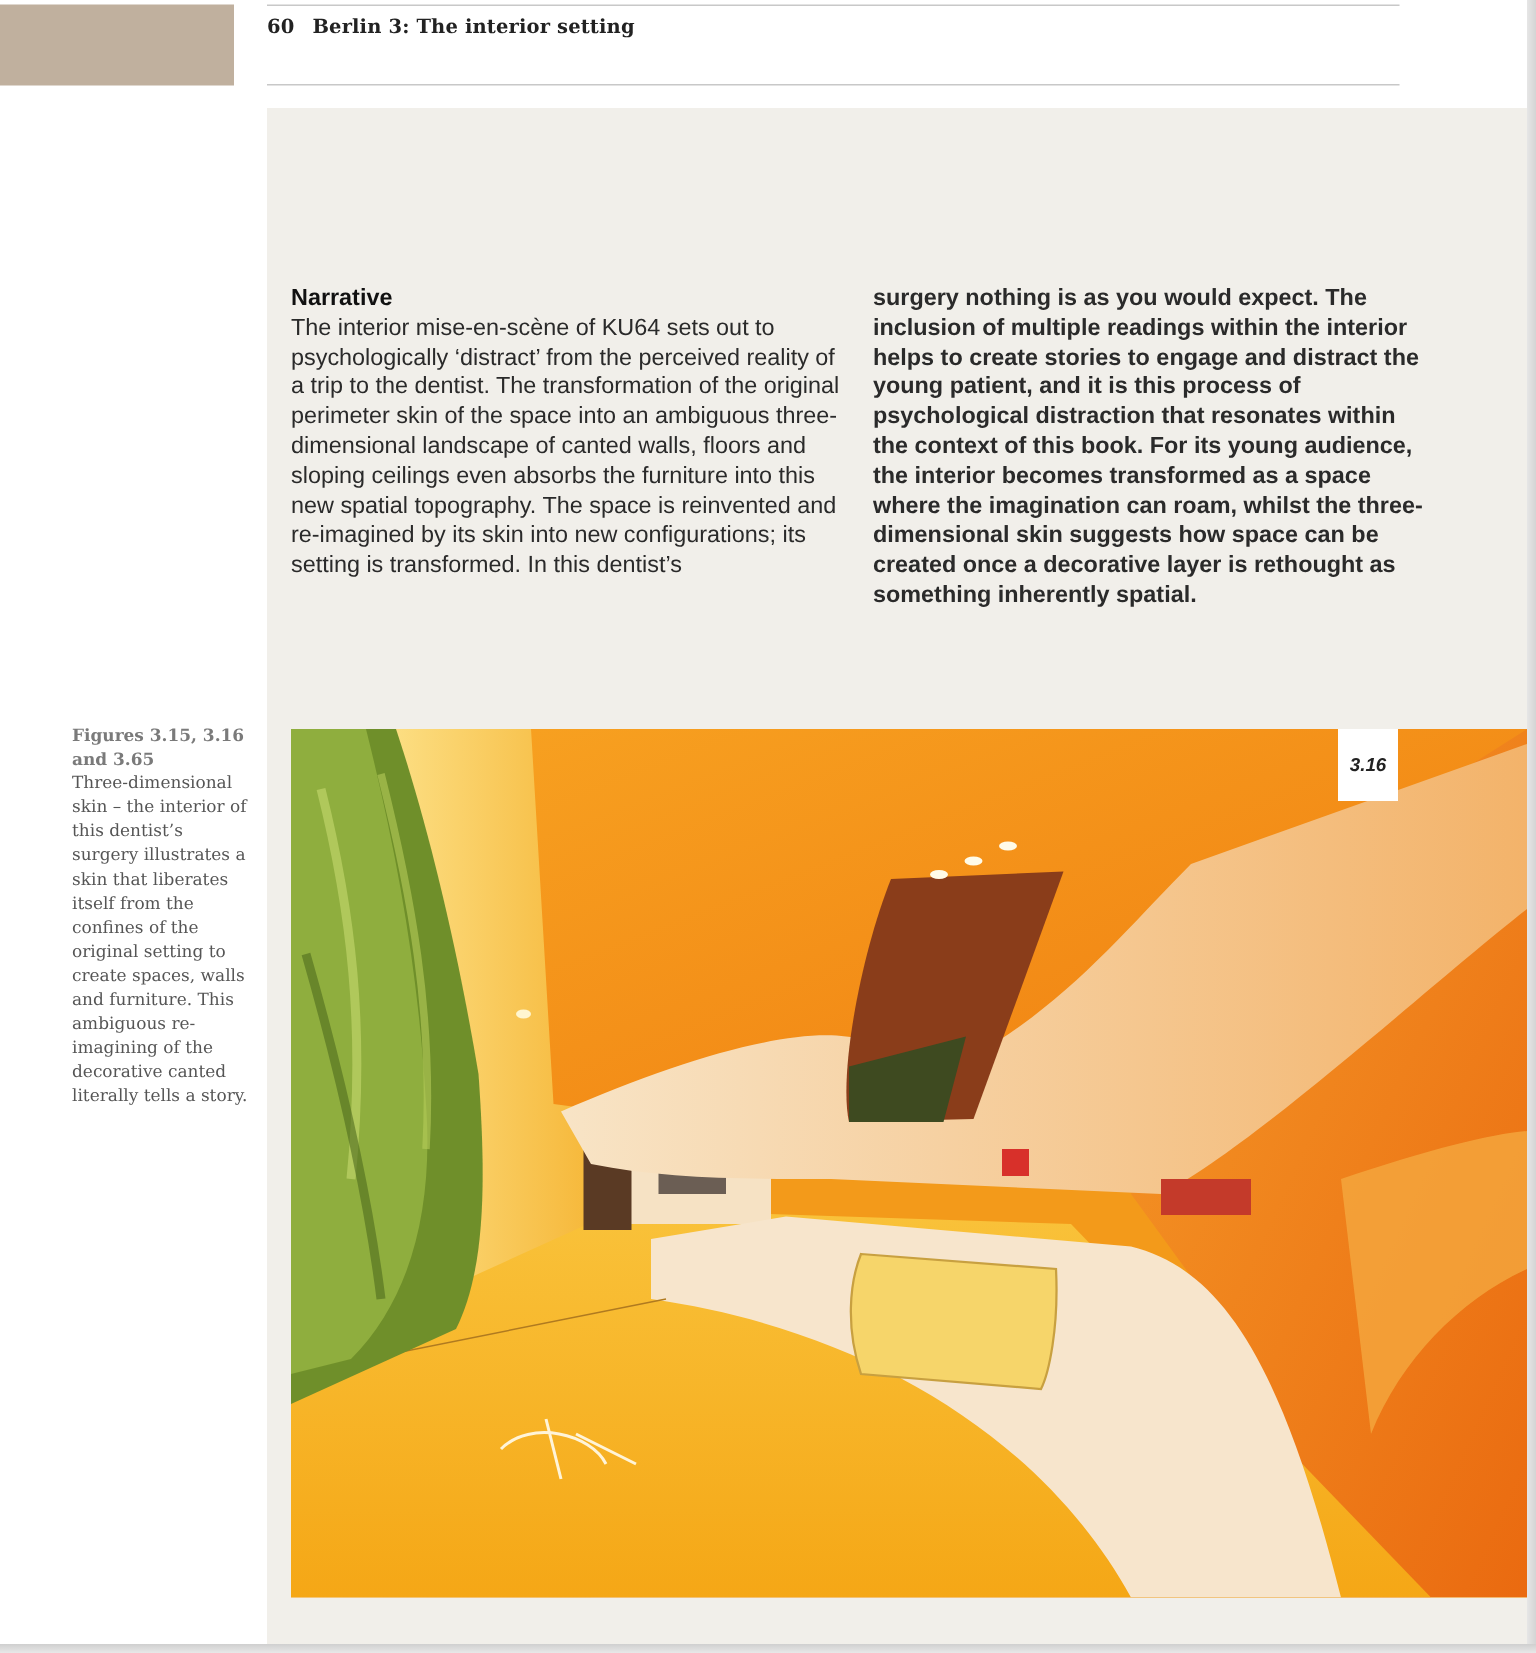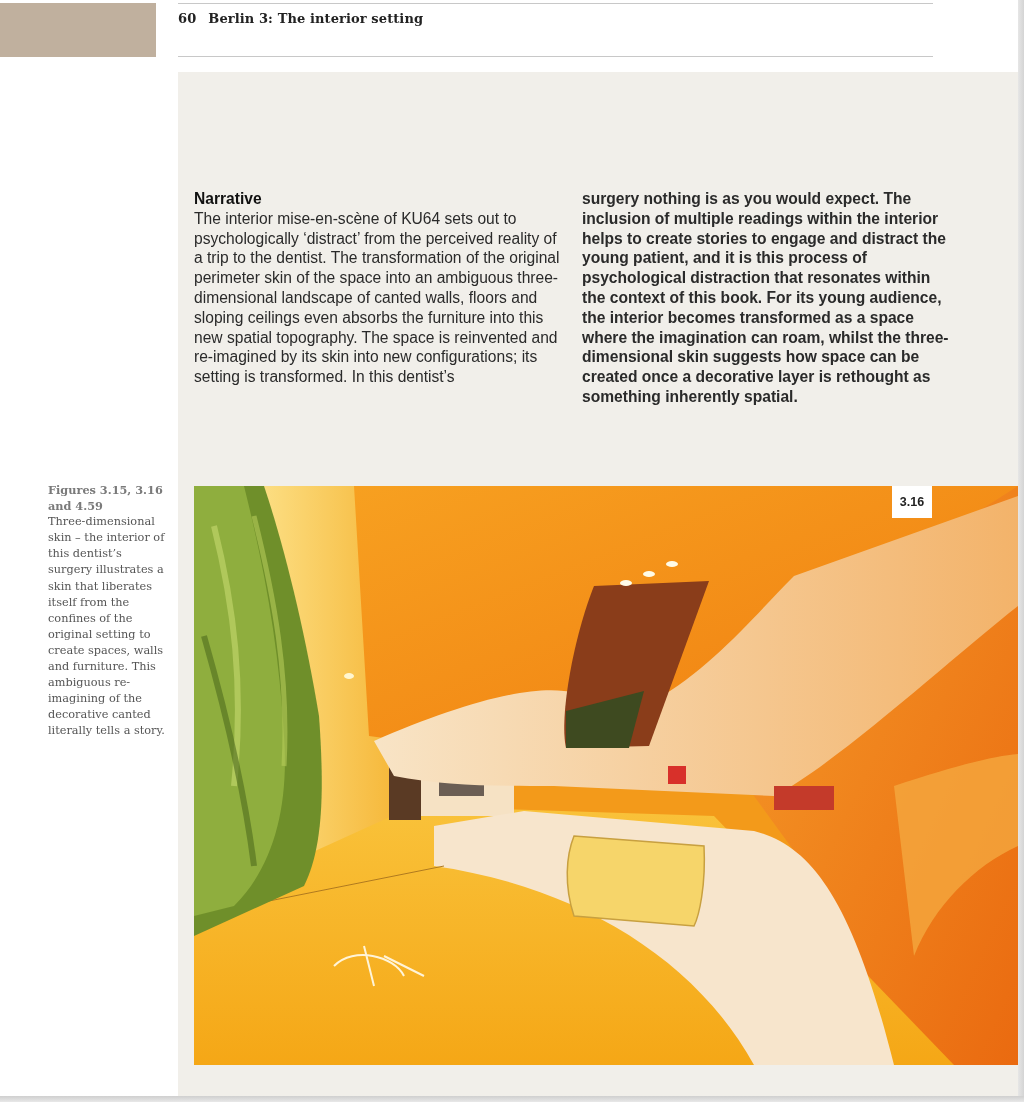--- a/index.html
+++ b/index.html
@@ -54,23 +54,23 @@
       color: #555;
     }
     .caption .figs { color: #7a7a7a; font-weight: bold; }
     .caption .title { color: #1a1a1a; font-weight: bold; }
     .photo {
       position: absolute; left: 194px; top: 486px; width: 824px; height: 579px;
       overflow: hidden; background: #f39a1a;
     }
     .photo svg { display: block; }
     .fig-label {
-      position: absolute; left: 892px; top: 486px; width: 40px; height: 32px;
+      position: absolute; left: 892px; top: 486px; width: 40px; height: 48px;
       background: #ffffff; font-weight: bold; font-size: 12.5px; color: #222;
-      display: flex; align-items: center; justify-content: center;
+      display: flex; align-items: center; justify-content: center; font-style: italic;
     }
   </style>
 </head>
 <body>
 
 <div class="chapter-tab"></div>
 <div class="rule-top"></div>
 <div class="running-head">
   <span class="num">60</span><span>Berlin 3: The interior setting</span>
 </div>
@@ -82,21 +82,21 @@
   <div class="col left">
     <div class="narr-head">Narrative</div>
     <div>The interior mise-en-scène of KU64 sets out to psychologically ‘distract’ from the perceived reality of a trip to the dentist. The transformation of the original perimeter skin of the space into an ambiguous three-dimensional landscape of canted walls, floors and sloping ceilings even absorbs the furniture into this new spatial topography. The space is reinvented and re-imagined by its skin into new configurations; its setting is transformed. In this dentist’s</div>
   </div>
   <div class="col right">
     <div>surgery nothing is as you would expect. The inclusion of multiple readings within the interior helps to create stories to engage and distract the young patient, and it is this process of psychological distraction that resonates within the context of this book. For its young audience, the interior becomes transformed as a space where the imagination can roam, whilst the three-dimensional skin suggests how space can be created once a decorative layer is rethought as something inherently spatial.</div>
   </div>
 </div>
 
 <div class="caption">
-  <div class="figs">Figures 3.15, 3.16 and 4.59</div>
+  <div class="figs">Figures 3.15, 3.16 and 3.65</div>
   <div>Three-dimensional skin – the interior of this dentist’s surgery illustrates a skin that liberates itself from the confines of the original setting to create spaces, walls and furniture. This ambiguous re-imagining of the decorative canted literally tells a story.</div>
 </div>
 
 <div class="photo">
   <svg width="824" height="579" viewBox="0 0 824 579">
     <defs>
       <linearGradient id="ceil" x1="0" y1="0" x2="1" y2="1">
         <stop offset="0" stop-color="#f7a020"></stop>
         <stop offset="1" stop-color="#f07d10"></stop>
       </linearGradient>

